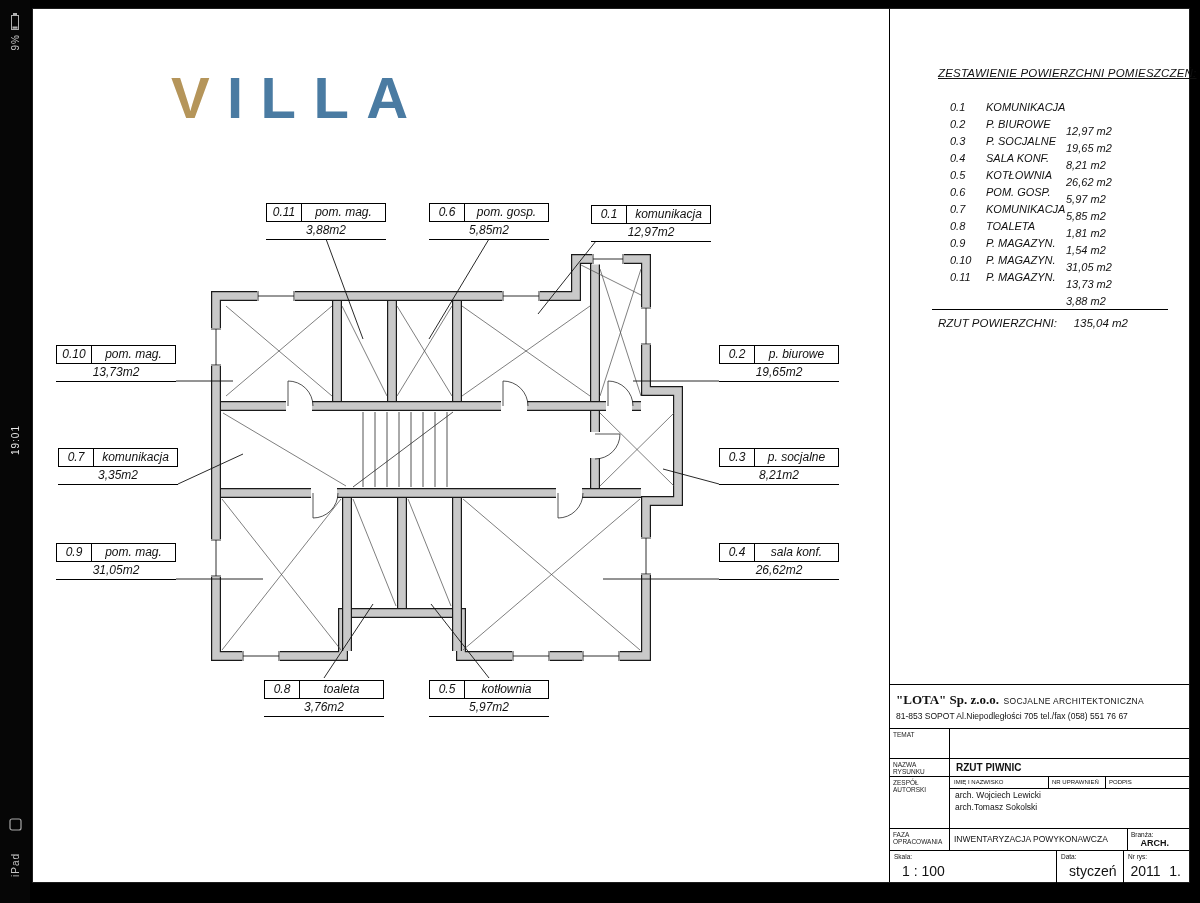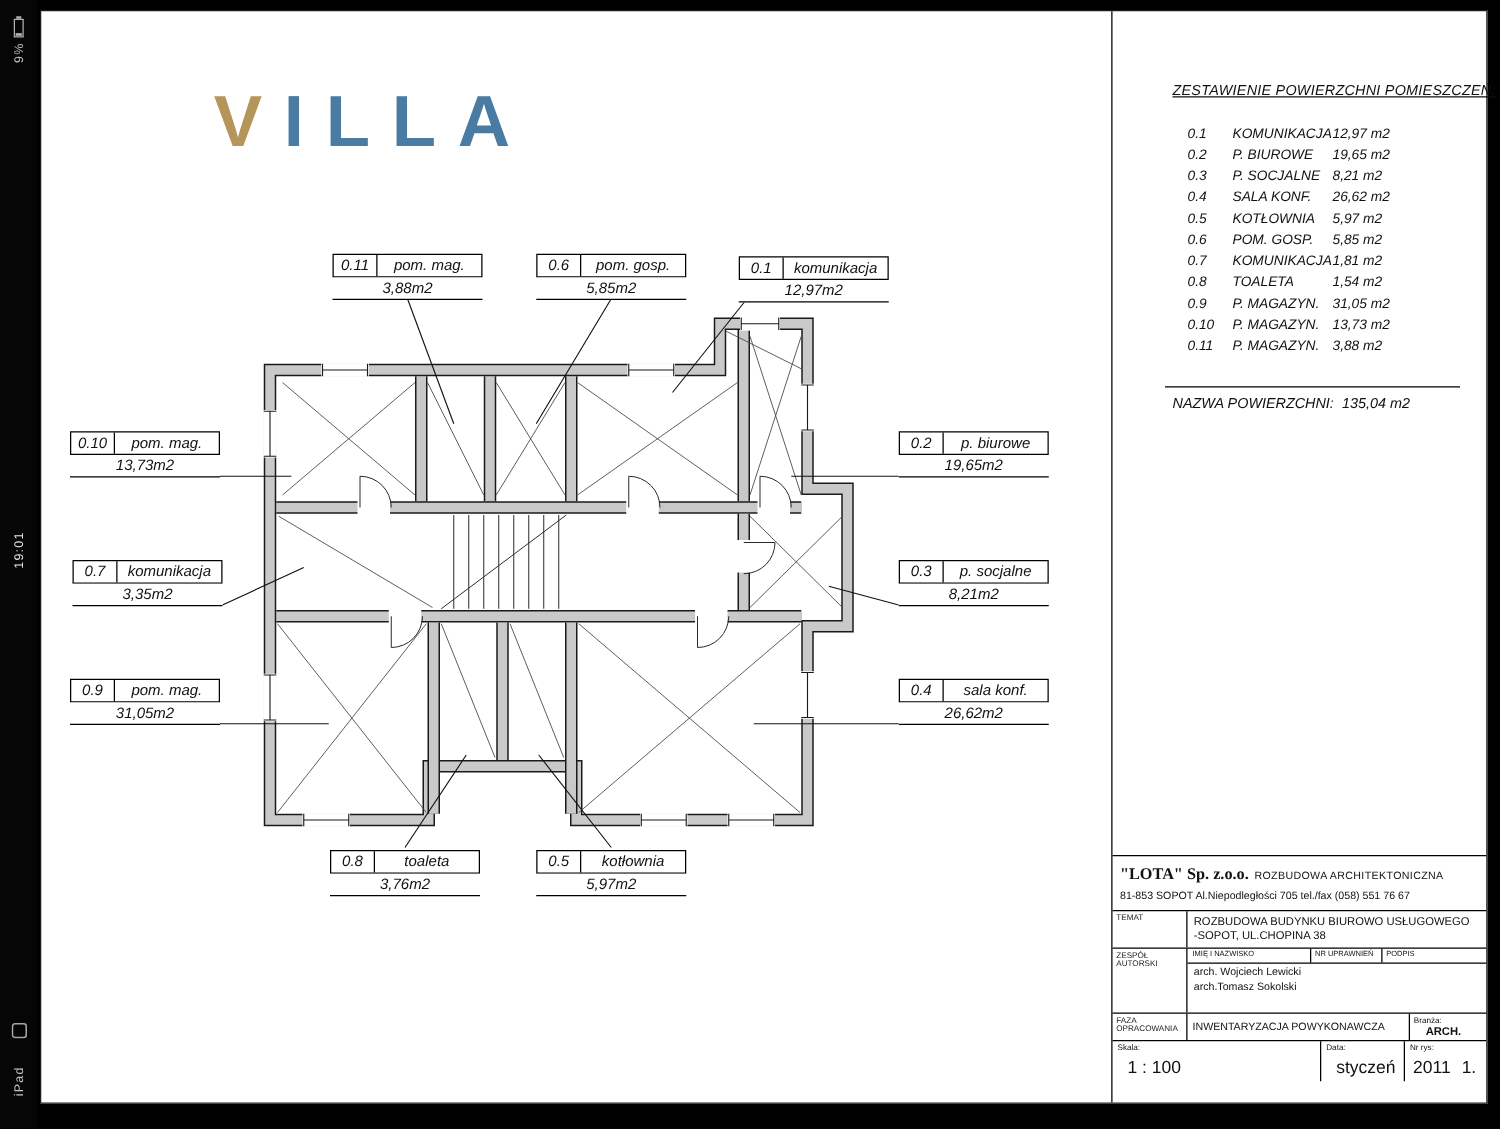--- a/index.html
+++ b/index.html
@@ -33,21 +33,21 @@
   .label .nm{flex:1;text-align:center;line-height:17px;white-space:nowrap;overflow:hidden;}
   .label .area{border-bottom:1px solid #000;text-align:center;padding:1px 0 2px;background:#fff;}
   
   #rpanel{position:absolute;left:856px;top:0;width:299px;height:873px;border-left:1px solid #000;}
   .atitle{position:absolute;left:48px;top:58px;font:italic 11.5px "Liberation Sans",sans-serif;
           text-decoration:underline;letter-spacing:0.2px;color:#111;white-space:nowrap;}
   .atable{position:absolute;left:60px;top:90px;width:178px;font:italic 11px "Liberation Sans",sans-serif;color:#111;}
   .arow{display:flex;height:17px;line-height:17px;}
   .arow .ano{width:36px;}
   .arow .anm{flex:1;white-space:nowrap;}
-  .arow .aar{width:62px;text-align:left;}
+  .arow .aar{width:62px;text-align:left;margin-top:24px;}
   .sumline{position:absolute;left:42px;top:300px;width:236px;border-top:1px solid #000;}
   .sumrow{position:absolute;left:48px;top:308px;width:190px;display:flex;justify-content:space-between;
           font:italic 11.5px "Liberation Sans",sans-serif;color:#111;}
   
   #tblock{position:absolute;left:0;top:675px;width:299px;height:198px;border-top:1px solid #000;
           box-sizing:border-box;color:#111;}
   .tb-company{height:43px;padding:5px 6px 0 6px;box-sizing:border-box;}
   .tb-co1{white-space:nowrap;}
   .tb-co1 .big{font-family:"Liberation Serif",serif;font-weight:bold;font-size:13px;}
   .tb-co1 .small{font-size:8.5px;letter-spacing:0.3px;}
@@ -347,41 +347,41 @@
           </div>
         <div class="arow">
             <span class="ano">0.11</span>
             <span class="anm">P. MAGAZYN.</span>
             <span class="aar">3,88 m2</span>
           </div>
       </div>
 
       <div class="sumline"></div>
       <div class="sumrow">
-        <span>NAZWA POWIERZCHNI:</span>
+        <span>RZUT POWIERZCHNI:</span>
         <span>135,04 m2</span>
       </div>
 
       <div id="tblock">
         <div class="tb-company">
           <div class="tb-co1">
             <span class="big">"LOTA" Sp. z.o.o.</span>
-            <span class="small">ROZBUDOWA ARCHITEKTONICZNA</span>
+            <span class="small">SOCJALNE ARCHITEKTONICZNA</span>
           </div>
           <div class="tb-co2">81-853 SOPOT  Al.Niepodległości 705 tel./fax (058) 551 76 67</div>
         </div>
 
         <div class="tb-row h30">
           <div class="tb-label">TEMAT</div>
-          <div class="tb-val">
-            <div class="temat-line">ROZBUDOWA BUDYNKU  BIUROWO USŁUGOWEGO</div>
-            <div class="temat-line" style="margin-top:1px">-SOPOT, UL.CHOPINA 38</div>
-          </div>
-        </div>
-
+        </div>
+
+        <div class="tb-row h18">
+          <div class="tb-label">NAZWA RYSUNKU</div>
+          <div class="tb-val nazwa">RZUT PIWNIC</div>
+        </div>
 
         <div class="tb-row h52">
           <div class="tb-label">ZESPÓŁ AUTORSKI</div>
           <div class="tb-val">
             <div class="subhead">
               <span class="c1">IMIĘ I NAZWISKO</span>
               <span class="c2">NR UPRAWNIEŃ</span>
               <span class="c3">PODPIS</span>
             </div>
             <div class="author">arch. Wojciech Lewicki</div>

